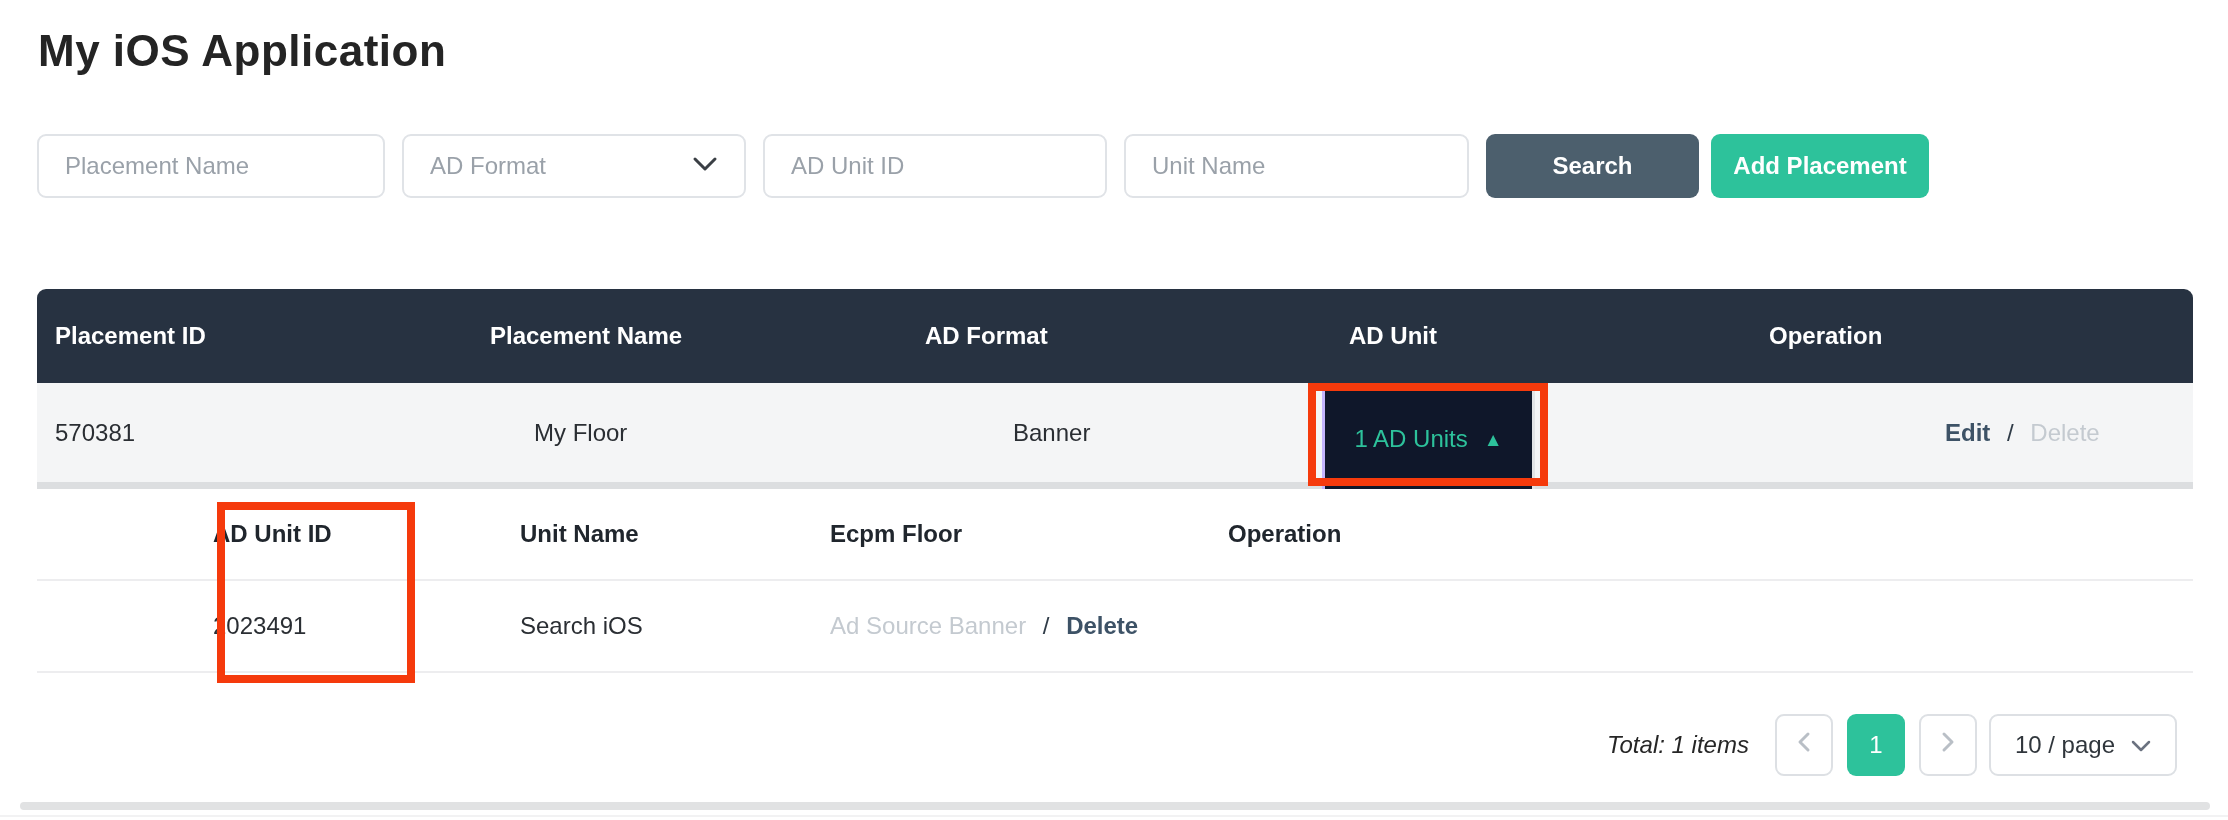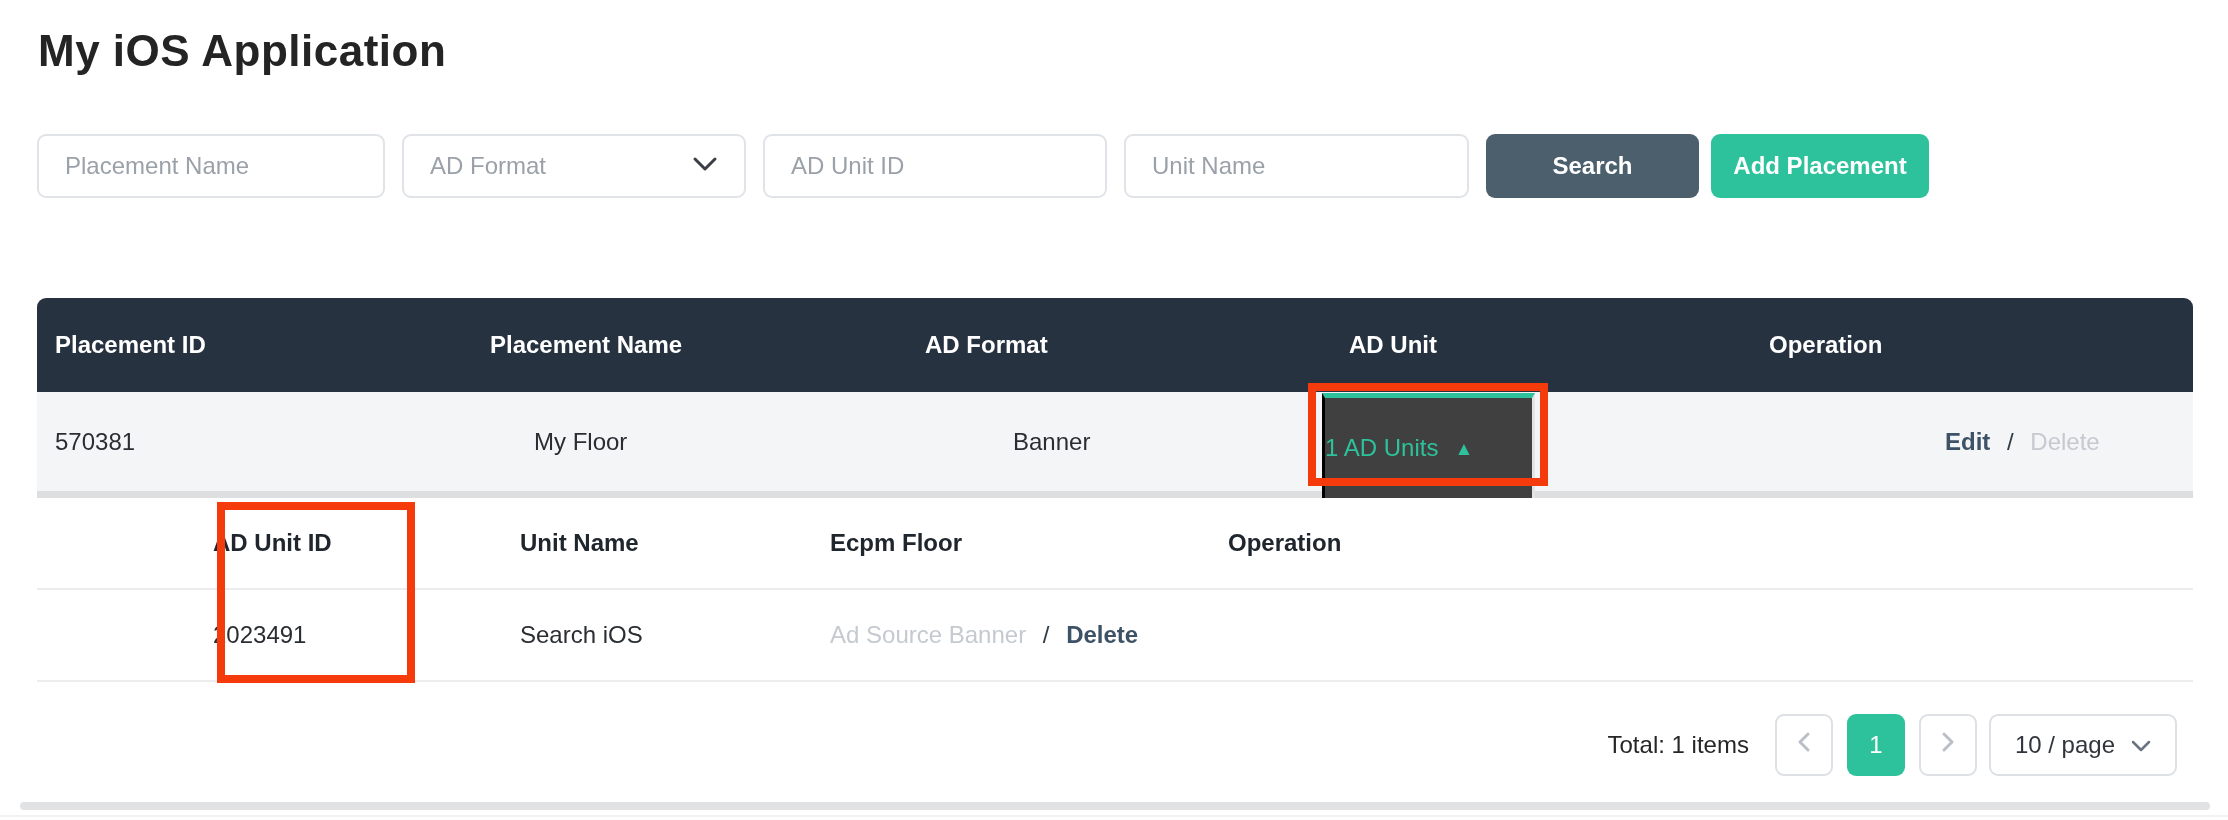--- a/index.html
+++ b/index.html
@@ -27,59 +27,59 @@
     align-items:center; justify-content:space-between; cursor:pointer;
   }
   .f-select .sel-text { font-size:24px; color:#9aa1a9; }
   .btn {
     height:64px; border:none; border-radius:9px; font-size:24px; font-weight:600;
     color:#ffffff; cursor:pointer; font-family:"Liberation Sans", sans-serif;
   }
   .btn-search { width:213px; background:#4c5f6d; margin-right:12px; }
   .btn-add    { width:218px; background:#2dc29b; }
   
-  .table { position:absolute; left:37px; top:298px; width:2156px; }
+  .table { position:absolute; left:37px; top:289px; width:2156px; }
   .grid-main { display:grid; grid-template-columns:453px 435px 424px 420px 424px; align-items:center; }
   .thead {
     height:94px; background:#273241; border-radius:9px 9px 0 0;
     color:#ffffff; font-weight:700; font-size:24px;
   }
   .thead .cell:first-child { padding-left:18px; }
   .row-main {
     height:106px; background:#f4f5f6; font-size:24px; color:#2a2e33;
     border-bottom:7px solid #dcdee0;
     gap:44px;
   }
   .row-main .cell:first-child { padding-left:18px; }
   .op-strong { color:#3d5266; font-weight:700; cursor:pointer; }
   .op-sep { color:#2f3b47; margin:0 10px; }
   .op-muted { color:#c4cad0; cursor:pointer; }
   
   .unit-panel {
     position:absolute; left:1285px; top:95px; width:213px; height:105px;
-    background:#404040; border-top:5px solid #2dc29b;
-    border-left:3px solid #000000; border-right:3px solid #e2e4e6;
-    display:flex; align-items:center; gap:16px;
+    background:#0f172a; border-top:5px solid #2dc29b;
+    border-left:3px solid #c4b5fd; border-right:3px solid #e2e4e6;
+    display:flex; align-items:center; justify-content:center; gap:16px;
     color:#2dc29b; font-size:24px; cursor:pointer; z-index:3;
   }
   .unit-panel .tri { font-size:19px; line-height:1; }
   
   .expand { background:#ffffff; }
   .grid-sub {
     display:grid; grid-template-columns:307px 310px 398px 1fr;
     align-items:center; padding-left:176px; height:92px; font-size:24px;
   }
   .sub-head { font-weight:700; color:#20262d; border-bottom:2px solid #ededef; }
   .sub-row  { color:#2a2e33; border-bottom:2px solid #ededef; }
   
   .pagination {
     position:absolute; top:714px; right:51px; height:62px;
     display:flex; align-items:center; font-size:24px; color:#262626;
   }
-  .pg-total { margin-right:26px; }
+  .pg-total { margin-right:26px;font-style:italic; }
   .pg-btn {
     width:58px; height:62px; border:2px solid #dde0e4; border-radius:9px;
     background:#fff; display:flex; align-items:center; justify-content:center;
     margin-right:14px; cursor:pointer;
   }
   .pg-active {
     width:58px; height:62px; border-radius:9px; background:#2dc29b; color:#fff;
     display:flex; align-items:center; justify-content:center; margin-right:14px; cursor:pointer;
   }
   .pg-size {

